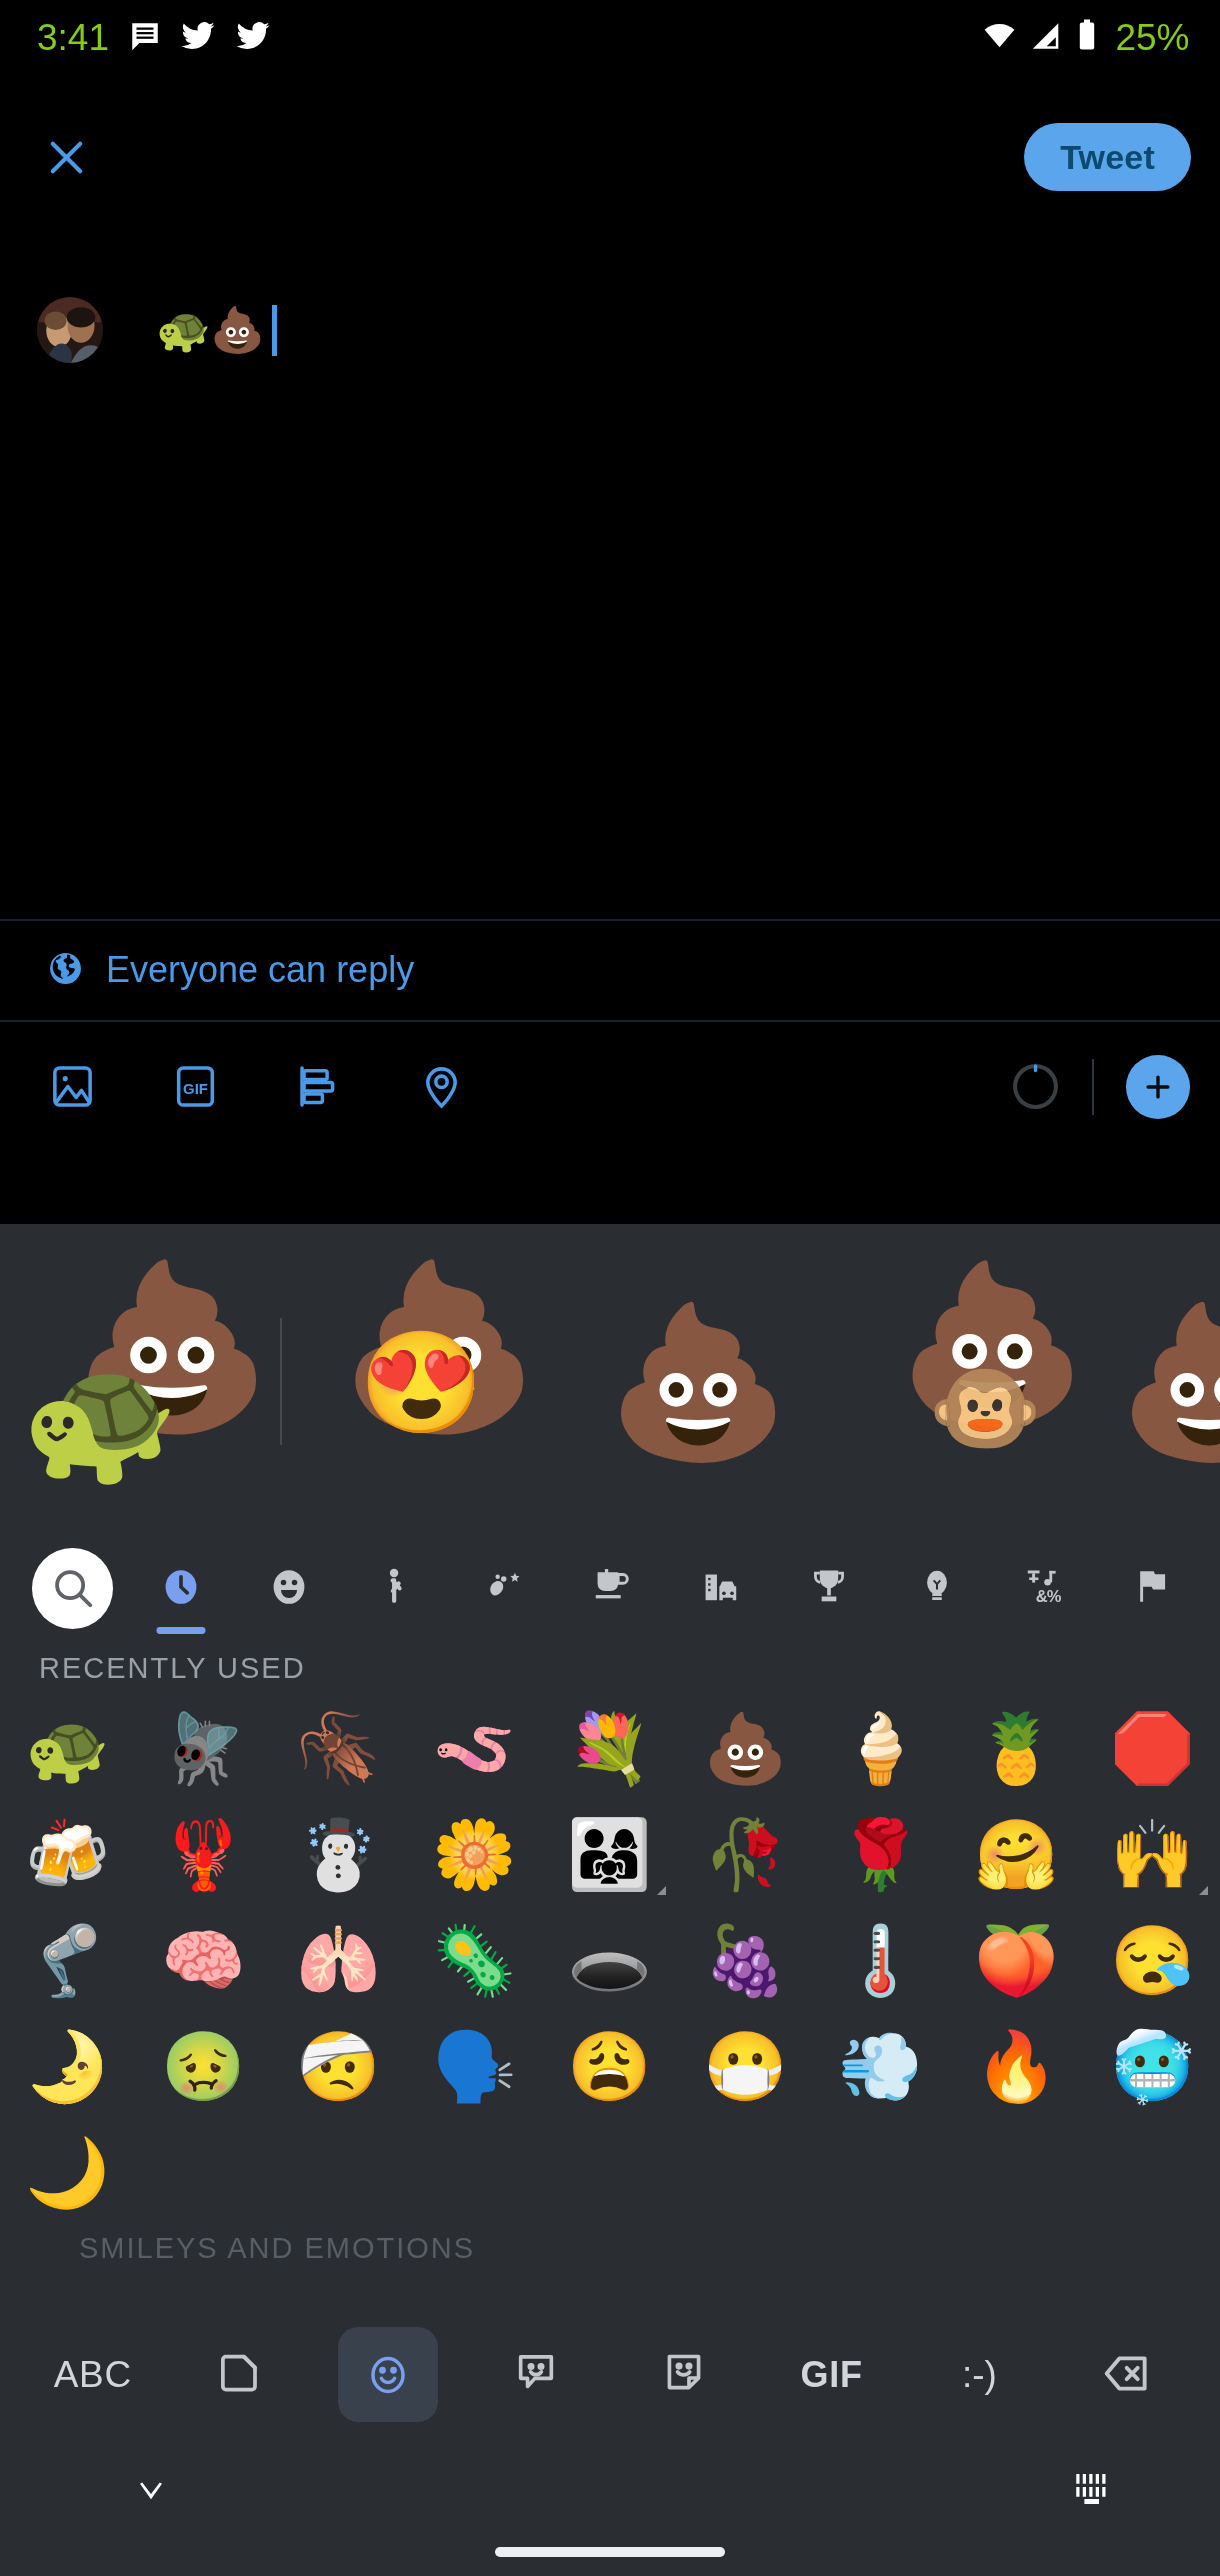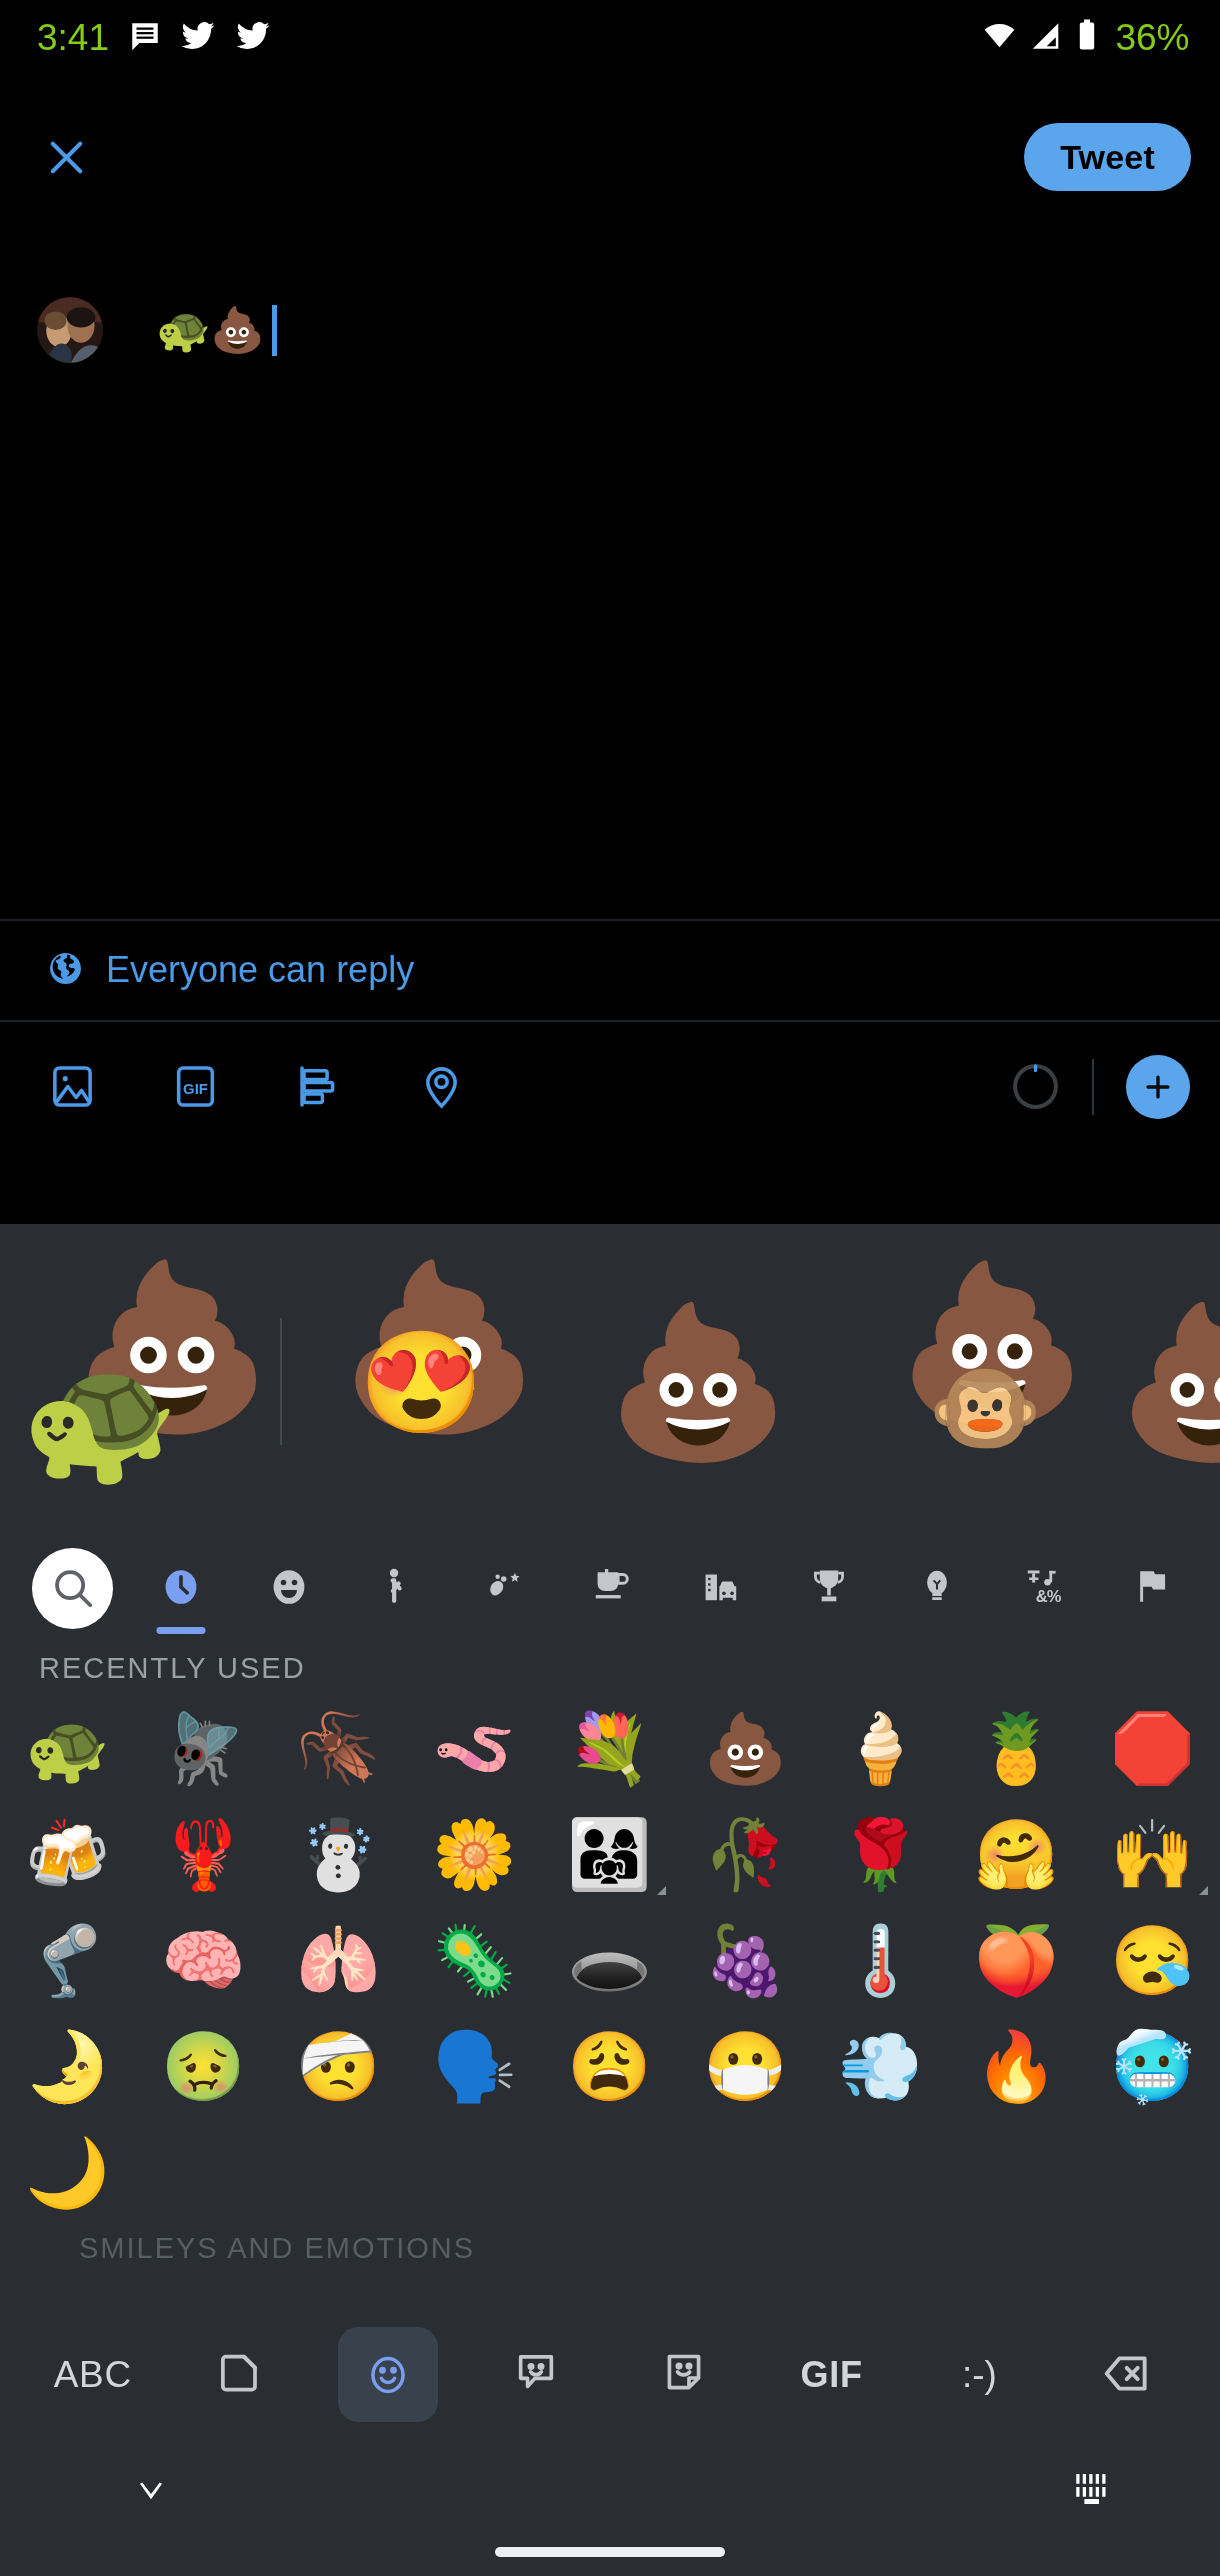--- a/index.html
+++ b/index.html
@@ -23,21 +23,21 @@
   .sb-batt-text { font-size: 37px; line-height: 1; font-weight: 400; margin-left: 5.1px;}
 
   
   .compose-header {
     position: absolute; left: 0; top: 102px; width: 1220px; height: 110px;
     display: flex; align-items: center; justify-content: space-between;
     padding: 0 29px 0 37px;
   }
   .close-btn { width: 59px; height: 59px; display: flex; align-items: center; justify-content: center; cursor: pointer;}
   .tweet-btn {
-    background: #5ba5ec; color: #000000; border: none; border-radius: 41px;
+    background: #5ba5ec; color: #0c4a6e; border: none; border-radius: 41px;
     padding: 12px 36px; height: 68px; font-size: 34px; font-weight: 700;
     font-family: "Liberation Sans", sans-serif; cursor: pointer; letter-spacing: 0.2px;
   }
   .compose-row { position: absolute; left: 0; top: 297px; width: 1220px; display: flex; align-items: flex-start; padding-left: 37px; }
   .avatar {
     width: 66px; height: 66px; border-radius: 50%; overflow: hidden; flex: 0 0 auto;
     background: #2a1d18; position: relative;
   }
   .tweet-text {
     margin-left: 53px; font-size: 44px; line-height: 1.15; color: #fff;
@@ -147,21 +147,21 @@
             <path fill="#fff" d="M20 3v18H2z"></path>
             <path fill="#000" d="M18.2 12.8v6.4h-6.4z"></path>
           </svg>
       </span>
       <span>
         <svg width="22" height="36" viewBox="0 0 12 24">
             <rect x="4" y="1" width="4" height="2.4" fill="#fff"></rect>
             <rect x="1.2" y="3" width="9.6" height="18" rx="1.4" fill="#fff"></rect>
           </svg>
       </span>
-      <span class="sb-batt-text">36%</span>
+      <span class="sb-batt-text">25%</span>
     </div>
   </div>
 
   <div class="compose-header">
     <div class="close-btn">
       <svg width="47" height="47" viewBox="0 0 24 24">
           <path stroke="#4a9ae8" stroke-width="2.1" stroke-linecap="round" d="M5 5l14 14M19 5L5 19"></path>
         </svg>
     </div>
     <button class="tweet-btn">Tweet</button>

